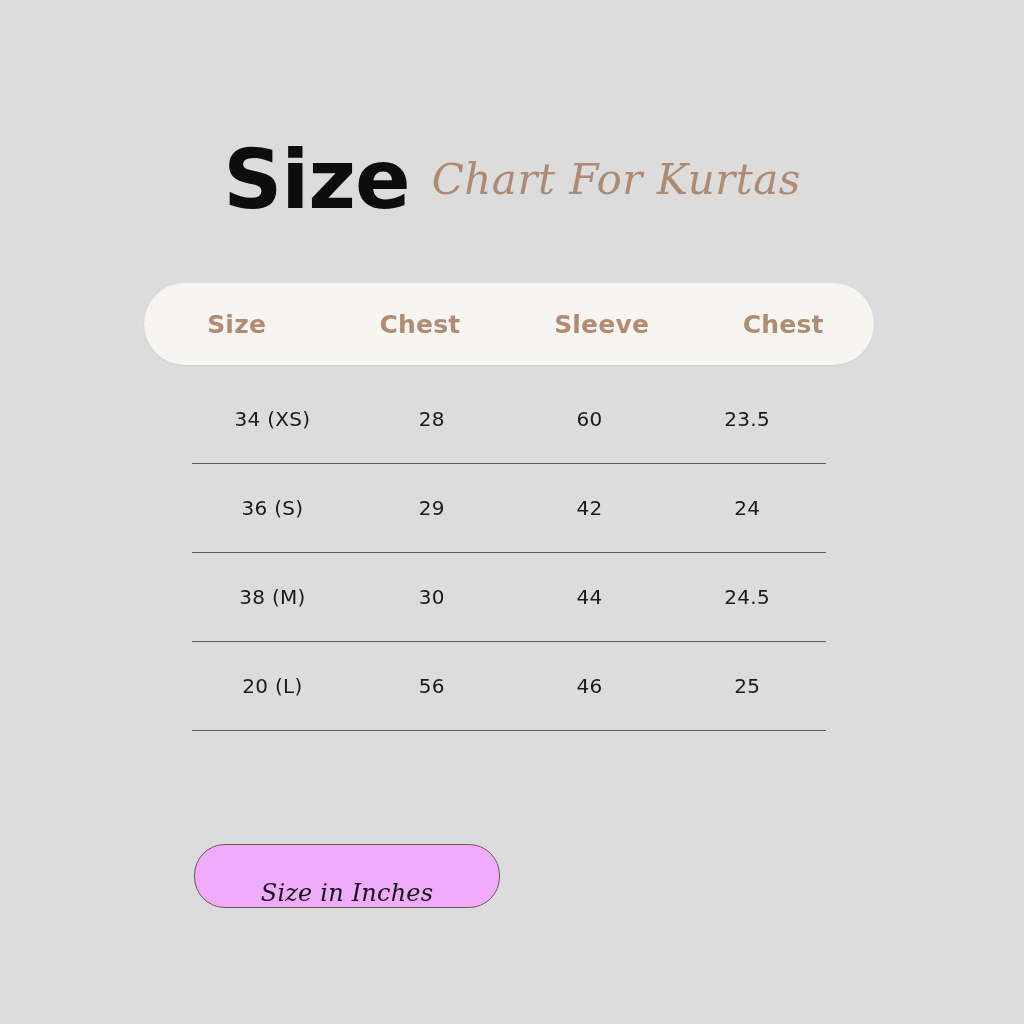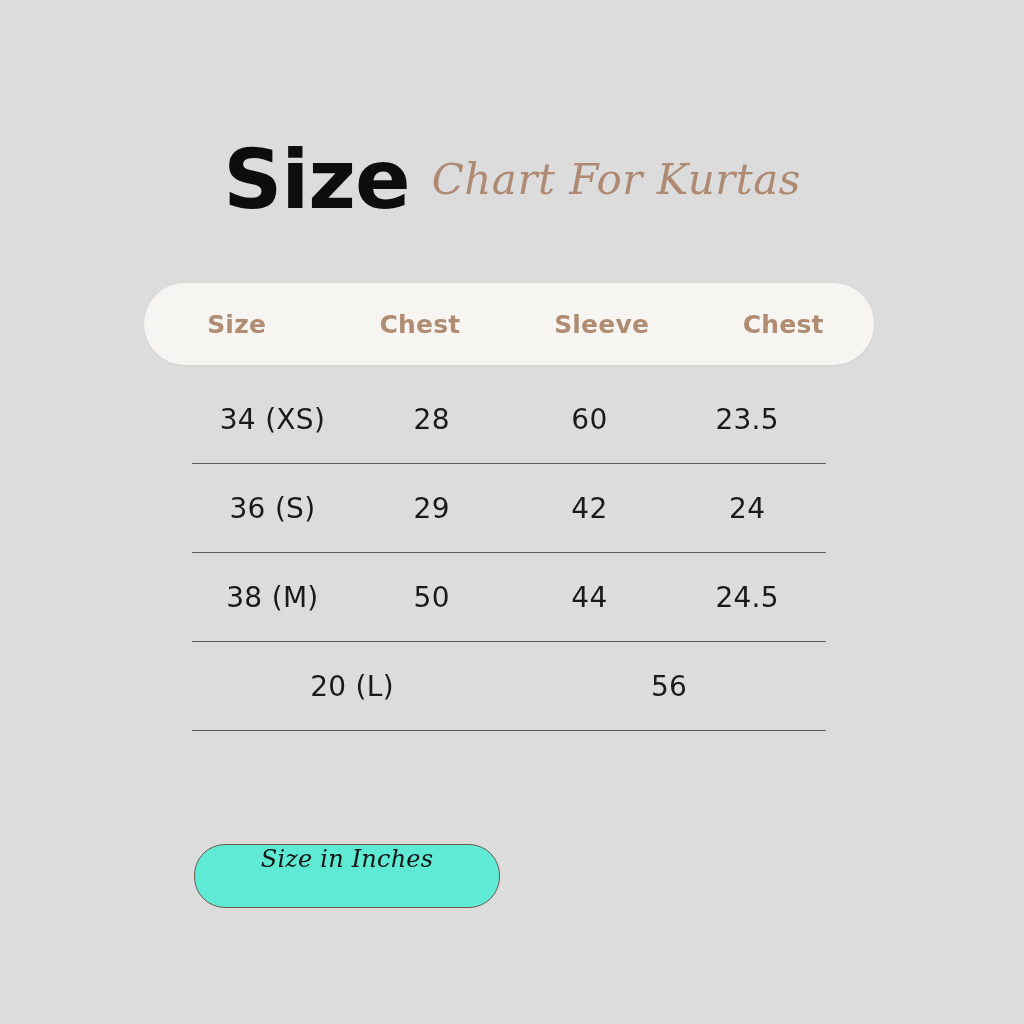--- a/index.html
+++ b/index.html
@@ -84,38 +84,38 @@
     height: 88px;
     border-bottom: 1.6px solid #5b5b5b;
   }
   .row:last-child {
     border-bottom: 1.6px solid #5b5b5b;
   }
   .cell {
     flex: 1;
     text-align: center;
     font-family: "DejaVu Sans", sans-serif;
-    font-size: 28px;
+    font-size: 20px;
     color: #1a1a1a;
     letter-spacing: 0.3px;
   }
   .cell.col-size { flex: 1.02; }
 
   
   .note-pill {
     position: absolute;
     left: 194px;
     top: 844px;
     width: 304px;
     height: 62px;
     border: 1.6px solid #6d5b4d;
     border-radius: 31px;
-    background: #5eead4;
+    background: #f0abfc;
     display: flex;
-    align-items: flex-start;
+    align-items: flex-end;
     justify-content: center;
   }
   .note-text {
     font-family: "DejaVu Serif", serif;
     font-style: italic;
     font-size: 24px;
     color: #141414;
     letter-spacing: 0.2px;
   }
 </style>
@@ -148,28 +148,30 @@
 
       <div class="row">
         <div class="cell col-size">36 (S)</div>
         <div class="cell">29</div>
         <div class="cell">42</div>
         <div class="cell">24</div>
       </div>
 
       <div class="row">
         <div class="cell col-size">38 (M)</div>
-        <div class="cell">50</div>
+        <div class="cell">30</div>
         <div class="cell">44</div>
         <div class="cell">24.5</div>
       </div>
 
       <div class="row">
         <div class="cell col-size">20 (L)</div>
         <div class="cell">56</div>
+        <div class="cell">46</div>
+        <div class="cell">25</div>
       </div>
 
 
     </div>
   </div>
 
   <div class="note-pill">
     <span class="note-text">Size in Inches</span>
   </div>
 

